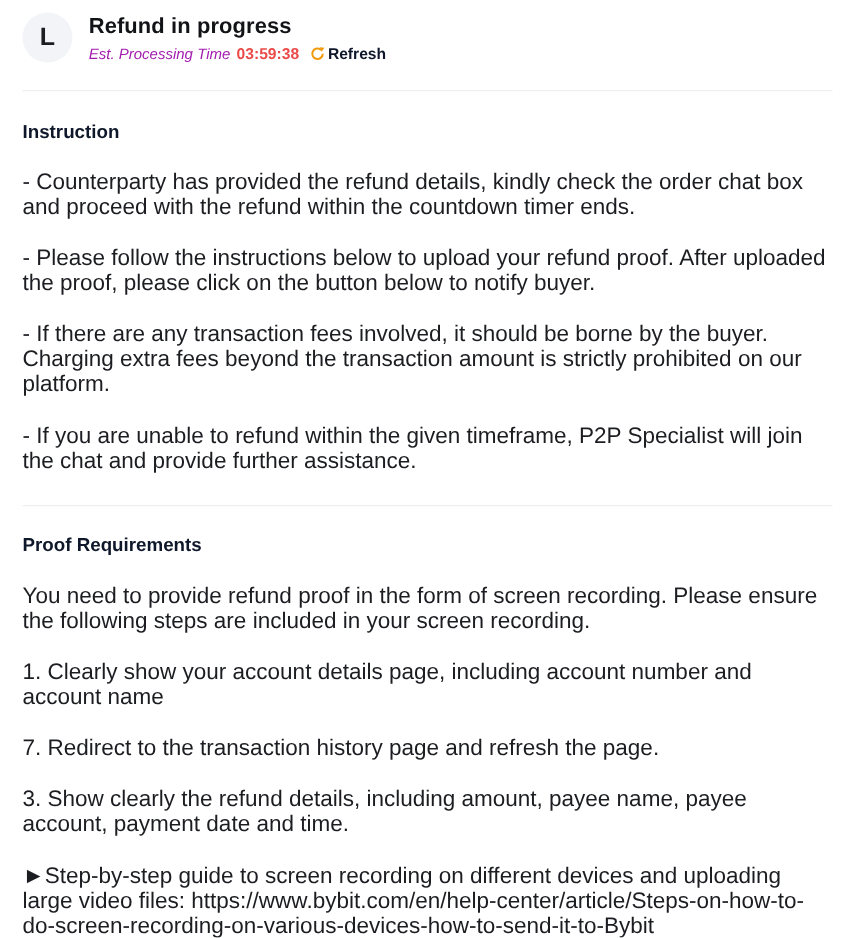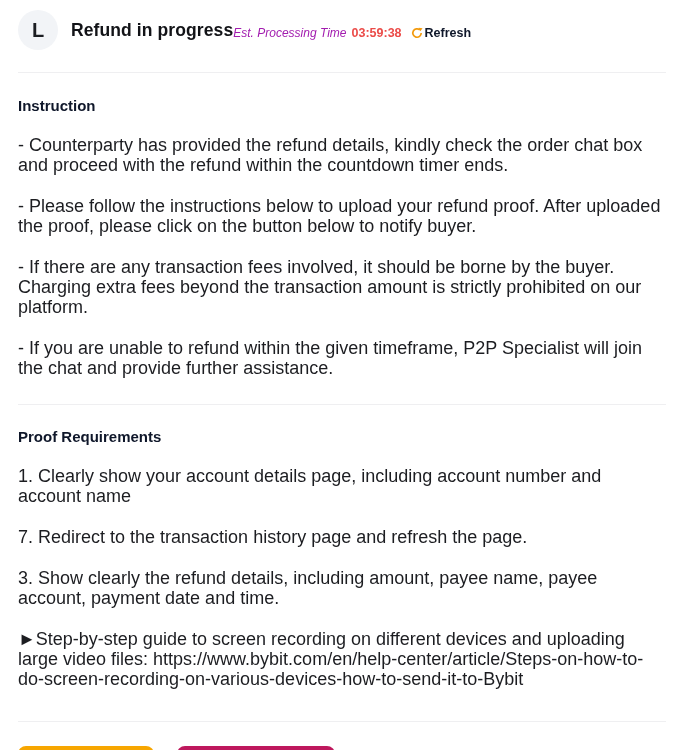--- a/index.html
+++ b/index.html
@@ -15,21 +15,21 @@
 
   
   .header { display: flex; align-items: center; gap: 13px; padding-top: 10px; }
   .badge {
     width: 40px; height: 40px; border-radius: 50%;
     background: #f2f4f7;
     display: flex; align-items: center; justify-content: center;
     flex: 0 0 auto;
   }
   .badge span { font-size: 20px; font-weight: 800; color: #1b1d22; line-height: 1; }
-  .header-text { display: flex; flex-direction: row; }
+  .header-text { display: flex; flex-direction: column; }
   .page-title { font-size: 17.5px; font-weight: 700; color: #121317; letter-spacing: .1px; }
   .subtitle { margin-top: 5px; font-size: 12px; display: flex; align-items: center; gap: 5px; }
   .subtitle .muted { color: #a21caf; font-style: italic; }
   .subtitle .timer { color: #eb4b48; font-weight: 700; font-size: 12.5px; text-align: center; }
   .refresh-btn {
     display: inline-flex; align-items: center; gap: 2px;
     color: #0f172a; font-weight: 700; font-size: 12.5px;
     background: none; border: none; cursor: pointer; margin-left: 4px;
     font-family: inherit;
   }
@@ -92,20 +92,21 @@
 
   <div class="section-heading">Instruction</div>
   <p class="body-text">- Counterparty has provided the refund details, kindly check the order chat box and proceed with the refund within the countdown timer ends.</p>
   <p class="body-text">- Please follow the instructions below to upload your refund proof. After uploaded the proof, please click on the button below to notify buyer.</p>
   <p class="body-text">- If there are any transaction fees involved, it should be borne by the buyer. Charging extra fees beyond the transaction amount is strictly prohibited on our platform.</p>
   <p class="body-text">- If you are unable to refund within the given timeframe, P2P Specialist will join the chat and provide further assistance.</p>
 
   <hr class="divider d2">
 
   <div class="section-heading second">Proof Requirements</div>
+  <p class="body-text">You need to provide refund proof in the form of screen recording. Please ensure the following steps are included in your screen recording.</p>
   <p class="body-text">1. Clearly show your account details page, including account number and account name</p>
   <p class="body-text">7. Redirect to the transaction history page and refresh the page.</p>
   <p class="body-text">3. Show clearly the refund details, including amount, payee name, payee account, payment date and time.</p>
   <p class="body-text">►Step-by-step guide to screen recording on different devices and uploading large video files: https://www.bybit.com/en/help-center/article/Steps-on-how-to-do-screen-recording-on-various-devices-how-to-send-it-to-Bybit</p>
 
   <hr class="divider d3">
 
   <div class="footer">
     <button class="btn btn-primary">Upload Proof</button>
     <button class="btn btn-secondary">Cancel Appeal</button>

